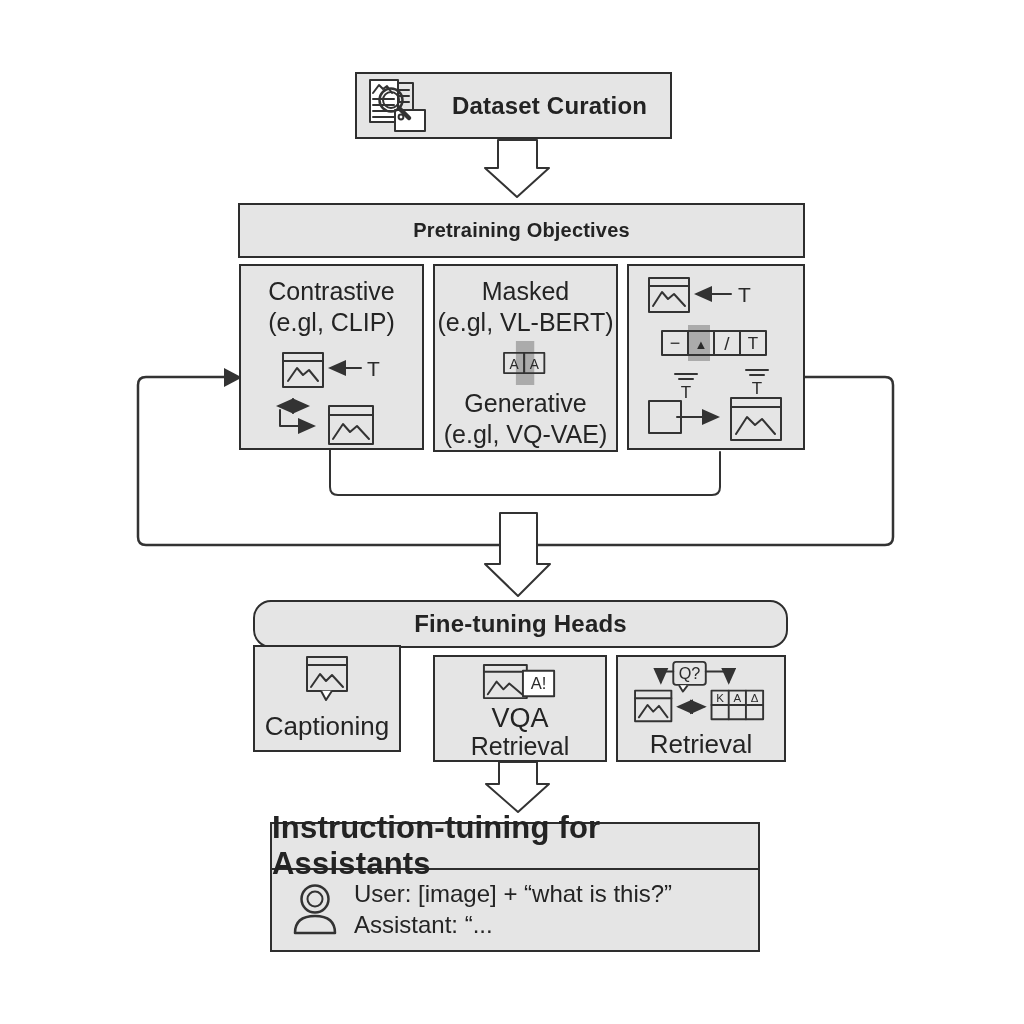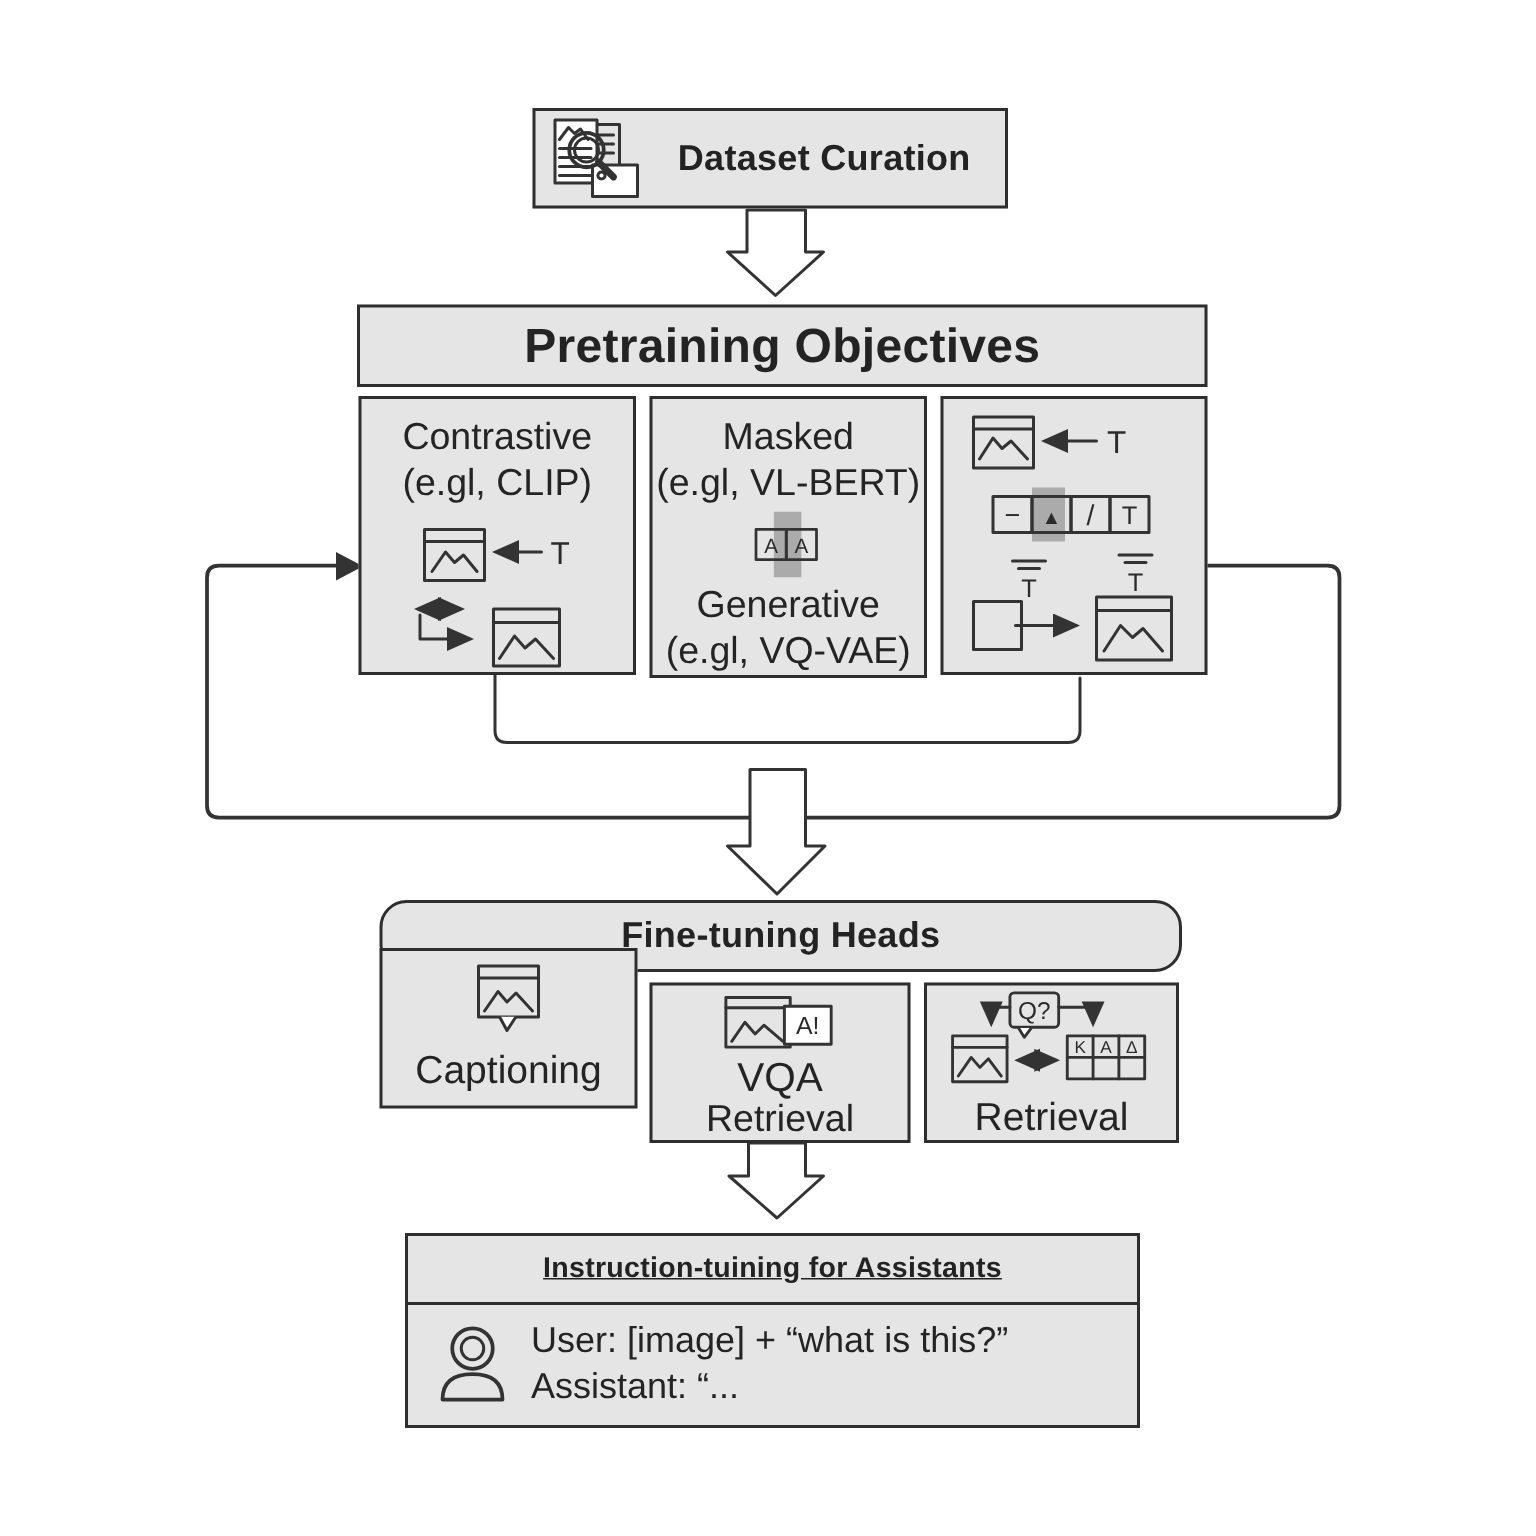--- a/index.html
+++ b/index.html
@@ -62,21 +62,21 @@
       <line x1="8" y1="40" x2="29" y2="40" class="stroke"></line>
       <rect x="30" y="33" width="30" height="21" fill="#fff" class="whitefill"></rect>
       <circle cx="36" cy="40" r="2.4" class="stroke"></circle>
       <circle cx="26" cy="23" r="11.5" fill="#fff" class="stroke25"></circle>
       <circle cx="26" cy="23" r="8" class="stroke"></circle>
       <line x1="34" y1="31" x2="44" y2="41" stroke="#333" stroke-width="4.5" stroke-linecap="round"></line>
     </svg>
     <div class="hdr" style="flex:1;font-size:24px;">Dataset Curation</div>
   </div>
 
-  <div class="box hdr" style="left:238px;top:203px;width:567px;height:55px;font-size:32px;">Pretraining Objectives</div>
+  <div class="box hdr" style="left:238px;top:203px;width:567px;height:55px;font-size:20px;">Pretraining Objectives</div>
 
   <div class="box" style="left:239px;top:264px;width:185px;height:186px;">
     <div class="centercol" style="padding-top:10px;font-size:25px;line-height:31px;">
       <div class="lbl textline">Contrastive</div>
       <div class="lbl textline">(e.gl, CLIP)</div>
     </div>
     <svg class="iconpos" style="left:28px;top:80px;" width="150" height="102" viewBox="0 0 150 102">
       <rect x="14" y="7" width="40" height="34" class="stroke"></rect>
       <line x1="14" y1="15" x2="54" y2="15" class="stroke"></line>
       <polyline points="19,35 28,22 34,29 40,24 49,35" class="stroke"></polyline>
@@ -132,21 +132,21 @@
       <line x1="109" y1="103" x2="123" y2="103" class="stroke"></line>
       <text x="116" y="122" font-size="17" text-anchor="middle">T</text>
       <rect x="90" y="126" width="50" height="42" class="stroke"></rect>
       <line x1="90" y1="135" x2="140" y2="135" class="stroke"></line>
       <polyline points="95,162 106,145 114,153 121,147 134,162" class="stroke"></polyline>
     </svg>
   </div>
 
   <div class="box hdr" style="left:253px;top:600px;width:535px;height:48px;font-size:24px;border-radius:18px;">Fine-tuning Heads</div>
 
-  <div class="box centercol" style="left:253px;top:632px;width:172px;height:107px;">
+  <div class="box centercol" style="left:253px;top:645px;width:148px;height:107px;">
     <svg width="44" height="48" viewBox="0 0 44 48" style="margin-top:8px;">
       <rect x="2" y="2" width="40" height="34" class="stroke"></rect>
       <line x1="2" y1="10" x2="42" y2="10" class="stroke"></line>
       <polyline points="6,32 15,19 21,26 27,20 38,32" class="stroke"></polyline>
       <path d="M16,35.8 L21,45 L27,35.8" fill="#ffffff" stroke="#333" stroke-width="2" stroke-linejoin="round"></path>
     </svg>
     <div class="lbl textline" style="font-size:26px;margin-top:8px;">Captioning</div>
   </div>
 
   <div class="box centercol" style="left:433px;top:655px;width:174px;height:107px;">
@@ -177,21 +177,21 @@
       <line x1="122" y1="32" x2="122" y2="62" class="stroke"></line>
       <line x1="86" y1="47" x2="140" y2="47" class="stroke"></line>
       <text x="95" y="44" font-size="12" text-anchor="middle">K</text>
       <text x="113" y="44" font-size="12" text-anchor="middle">A</text>
       <text x="131" y="44" font-size="12" text-anchor="middle">Δ</text>
     </svg>
     <div class="lbl textline" style="font-size:26px;margin-top:4px;">Retrieval</div>
   </div>
 
   <div class="box" style="left:270px;top:822px;width:490px;height:130px;">
-    <div class="hdr" style="height:44px;border-bottom:2.5px solid #2e2e2e;font-size:19px;text-decoration:underline;">Instruction-tuining for Assistants</div>
+    <div class="hdr" style="height:44px;border-bottom:2.5px solid #2e2e2e;font-size:31px;">Instruction-tuining for Assistants</div>
     <div style="display:flex;align-items:center;gap:14px;padding:8px 0 0 18px;">
       <svg width="50" height="54" viewBox="0 0 50 54">
         <circle cx="25" cy="17" r="13.5" class="stroke25"></circle>
         <circle cx="25" cy="17" r="7.5" class="stroke"></circle>
         <path d="M5,51 C5,38.5 13,34 25,34 C37,34 45,38.5 45,51 Z" class="stroke25"></path>
       </svg>
       <div style="font-size:24px;line-height:31px;">
         <div class="lbl textline">User: [image] + “what is this?”</div>
         <div class="lbl textline">Assistant: “...</div>
       </div>

